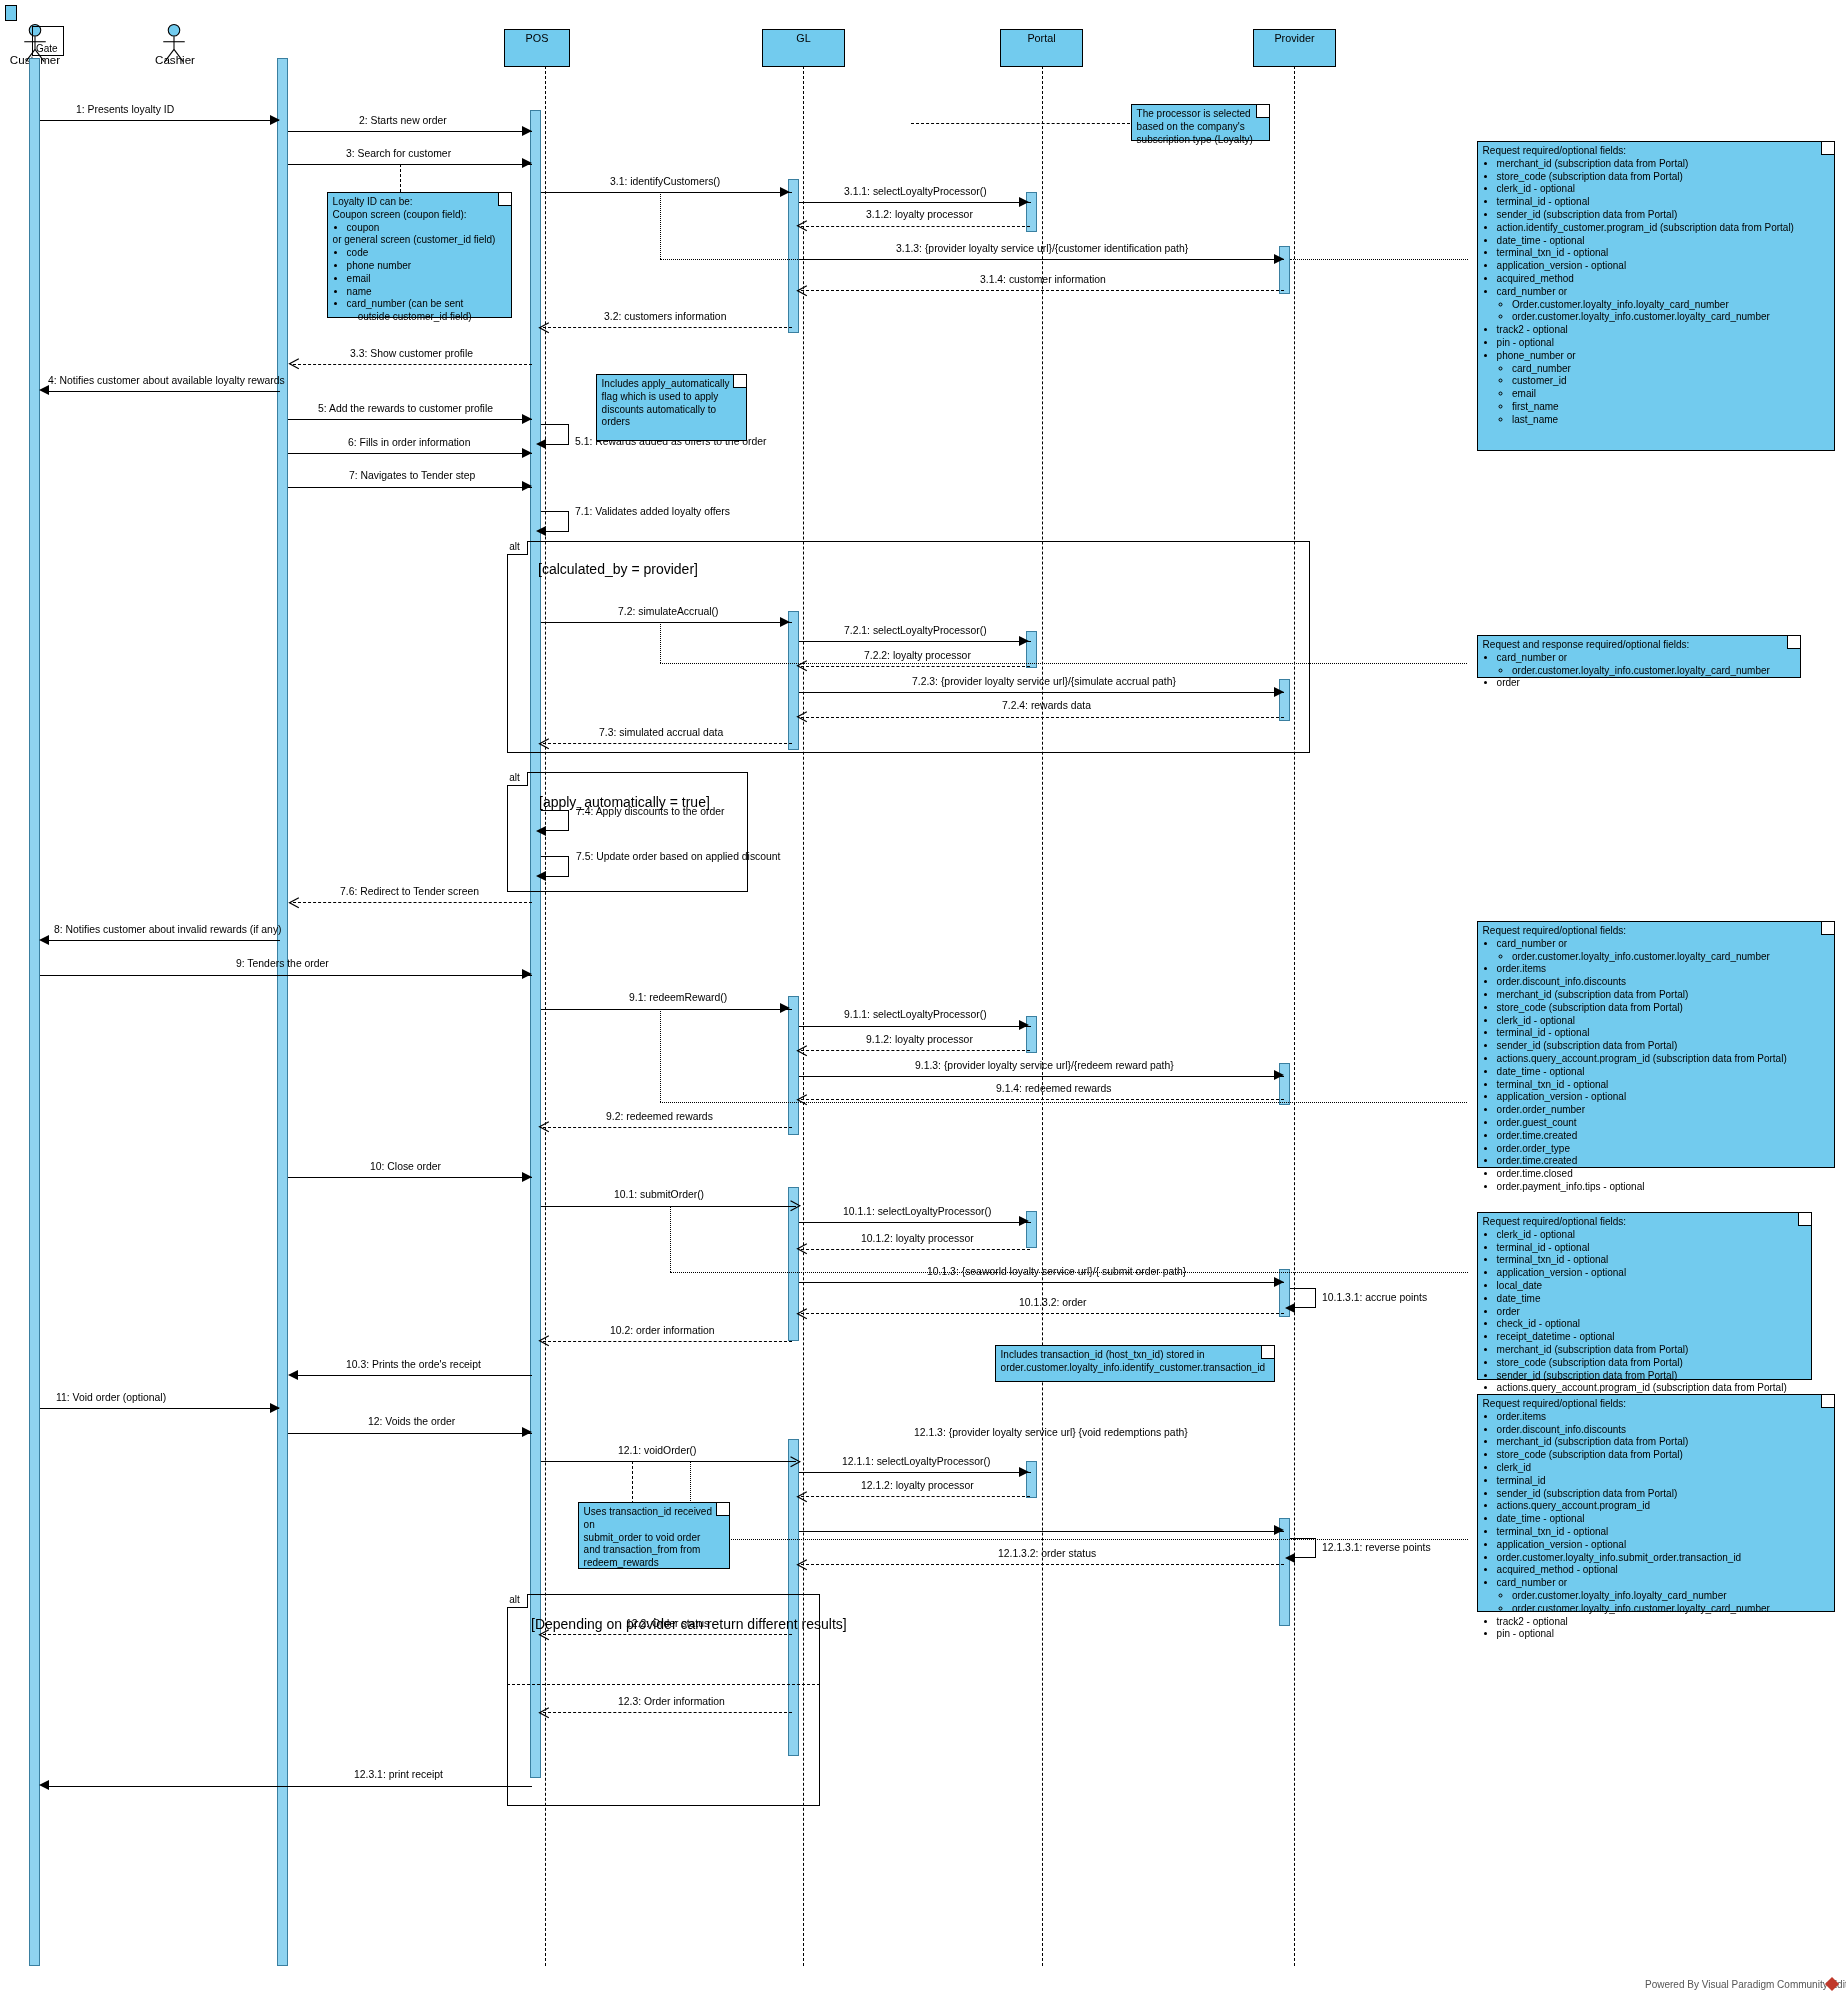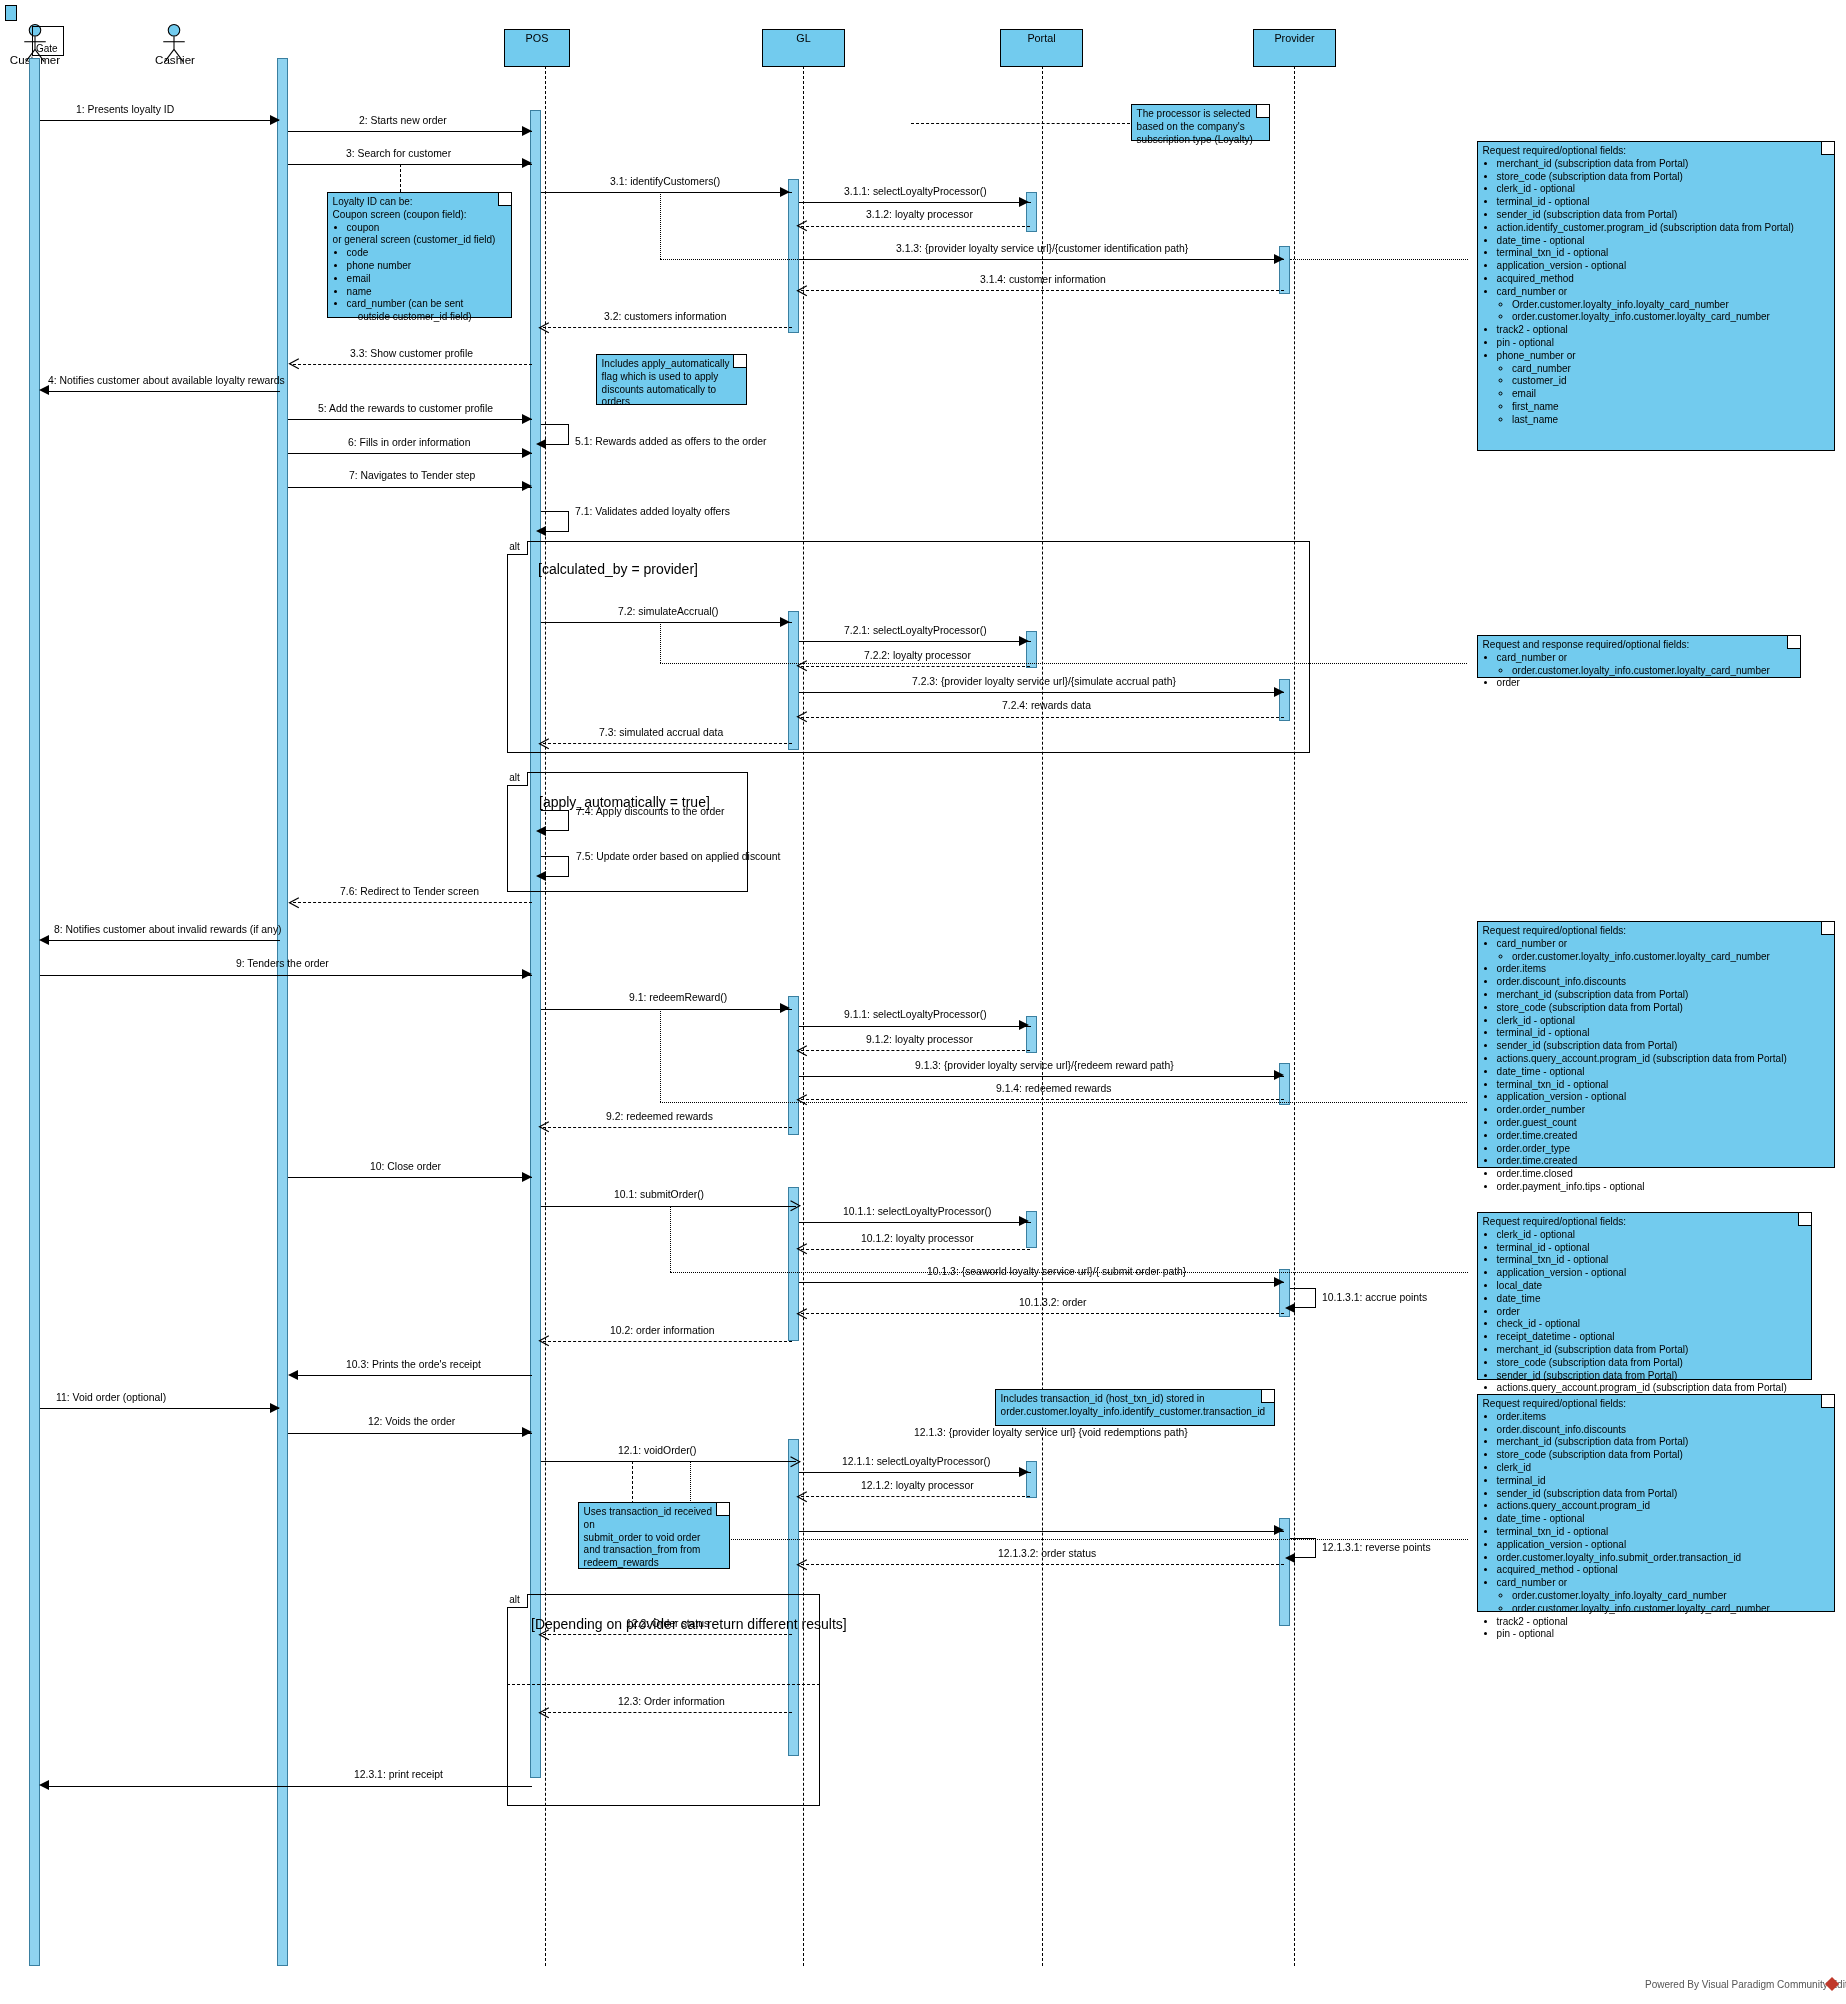--- a/index.html
+++ b/index.html
@@ -478,21 +478,21 @@
       <li>phone number</li>
       <li>email</li>
       <li>name</li>
       <li style="list-style:disc;">
         <span>card_number (can be sent</span><br>
         <span style="white-space:pre;">    outside customer_id field)</span>
       </li>
     </ul>
   </div>
 
-  <div class="note" style="left:596px;top:354px;width:151px;height:51px;">
+  <div class="note" style="left:596px;top:374px;width:151px;height:67px;">
     <div class="fold"></div>
     <div>Includes apply_automatically</div>
     <div>flag which is used to apply</div>
     <div>discounts automatically to</div>
     <div>orders</div>
   </div>
 
   <div class="note" style="left:1477px;top:141px;width:358px;height:310px;">
     <div class="fold"></div>
     <div class="note-hdr"><span>Request </span><b>required/optional</b><span> fields:</span></div>
@@ -583,21 +583,21 @@
       <li>order</li>
       <li>check_id - optional</li>
       <li>receipt_datetime - optional</li>
       <li>merchant_id (subscription data from Portal)</li>
       <li>store_code (subscription data from Portal)</li>
       <li>sender_id (subscription data from Portal)</li>
       <li>actions.query_account.program_id (subscription data from Portal)</li>
     </ul>
   </div>
 
-  <div class="note" style="left:995px;top:1345px;width:280px;height:37px;margin-top:44px;">
+  <div class="note" style="left:995px;top:1345px;width:280px;height:37px;">
     <div class="fold"></div>
     <div>Includes transaction_id (host_txn_id) stored in</div>
     <div>order.customer.loyalty_info.identify_customer.transaction_id</div>
   </div>
 
   <div class="note" style="left:578px;top:1502px;width:152px;height:67px;">
     <div class="fold"></div>
     <div>Uses transaction_id received</div>
     <div>on</div>
     <div>submit_order to void order</div>

